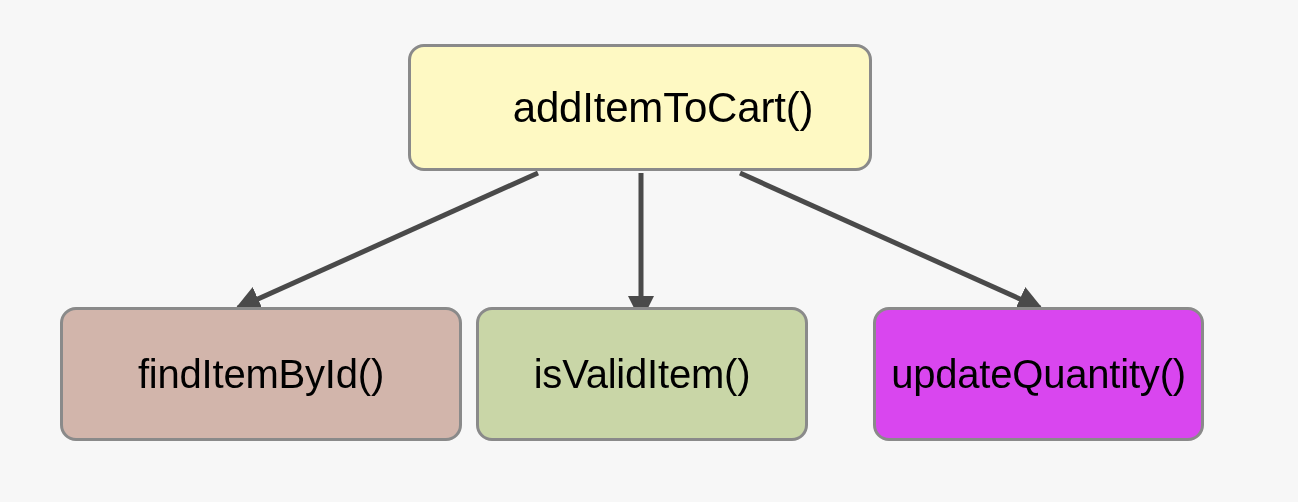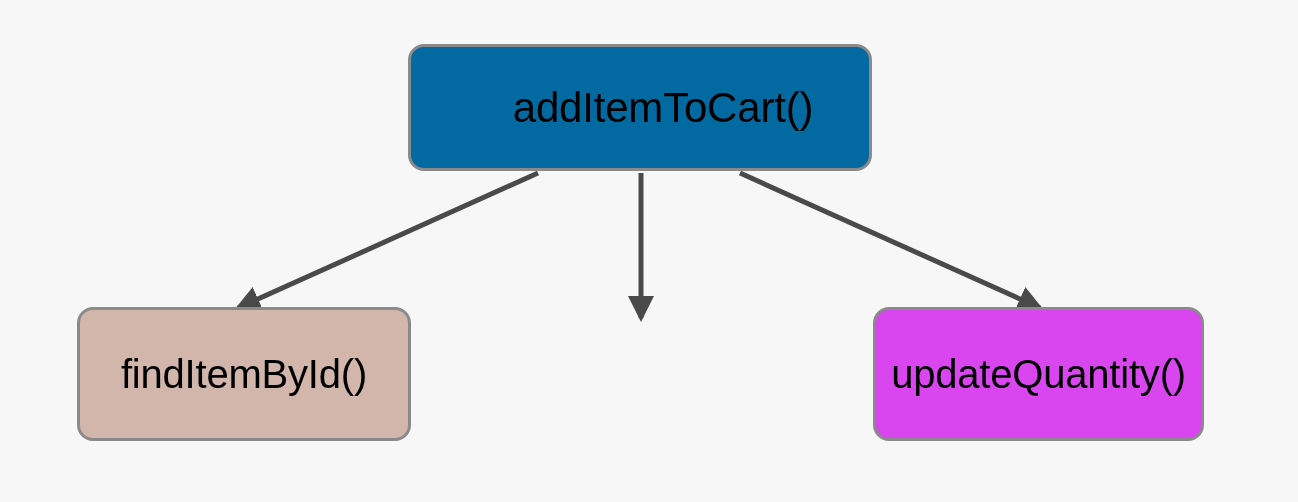--- a/index.html
+++ b/index.html
@@ -47,21 +47,21 @@
     top: 44px;
     width: 464px;
     height: 127px;
     font-size: 42px;
   }
   .node-child {
     top: 307px;
     height: 134px;
     font-size: 40px;
   }
-  .node-left  { left: 77px;  width: 334px; }
+  .node-left  { left: 60px;  width: 402px; }
   .node-mid   { left: 476px; width: 332px; }
   .node-right { left: 873px; width: 331px; }
   .node-label {
     display: block;
   }
 </style>
 </head>
 <body>
 
 <div id="diagram-canvas">
@@ -73,26 +73,29 @@
       </marker>
     </defs>
 
     <line x1="538" y1="173" x2="238" y2="308" stroke="#4a4a4a" stroke-width="5" marker-end="url(#arrowhead)"></line>
 
     <line x1="641" y1="173" x2="641" y2="318" stroke="#4a4a4a" stroke-width="5" marker-end="url(#arrowhead)"></line>
 
     <line x1="740" y1="173" x2="1040" y2="308" stroke="#4a4a4a" stroke-width="5" marker-end="url(#arrowhead)"></line>
   </svg>
 
-  <div class="node node-root" style="background:#0369a1;padding-left:46px;">
+  <div class="node node-root" style="background:#fef9c3;padding-left:46px;">
     <span class="node-label">addItemToCart()</span>
   </div>
 
   <div class="node node-child node-left" style="background:#d2b5ab;">
     <span class="node-label">findItemById()</span>
   </div>
 
+  <div class="node node-child node-mid" style="background:#c9d6a7;">
+    <span class="node-label">isValidItem()</span>
+  </div>
 
   <div class="node node-child node-right" style="background:#d946ef;">
     <span class="node-label">updateQuantity()</span>
   </div>
 
 </div>
 
 </body></html>

